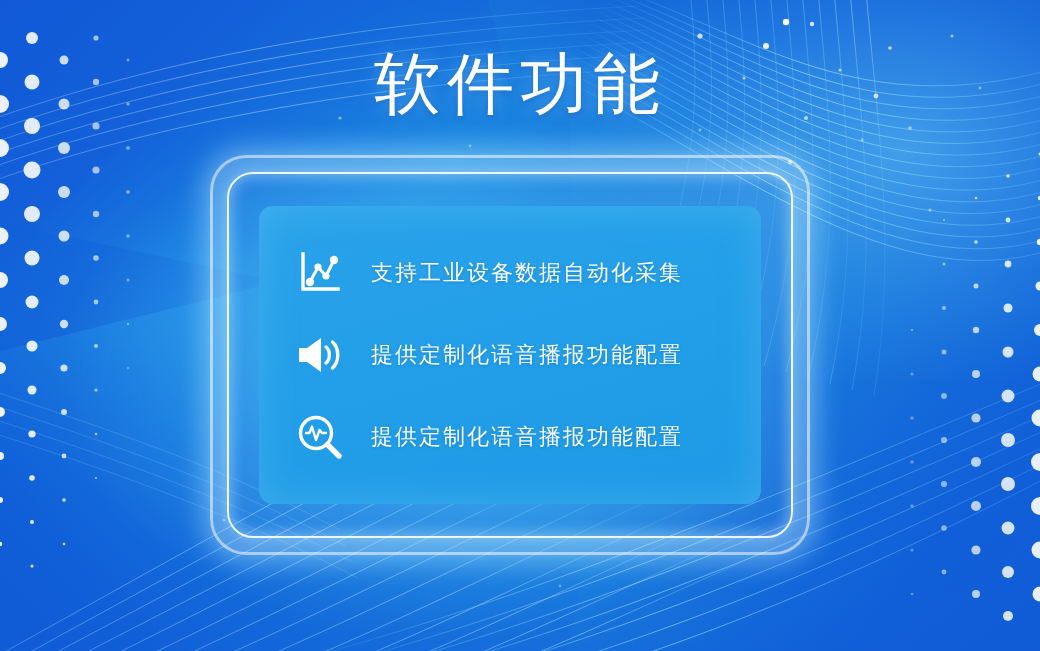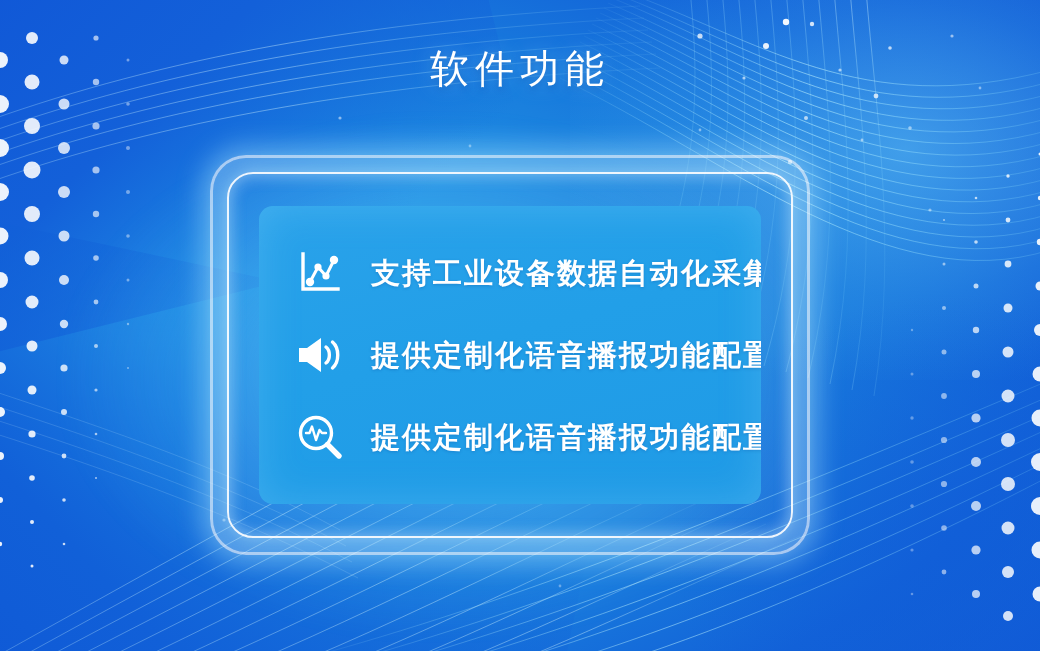--- a/index.html
+++ b/index.html
@@ -72,21 +72,21 @@
 
   .sparkles { position: absolute; inset: 0; pointer-events: none; }
 
   
   .title {
     position: absolute;
     left: 0; right: 0;
     top: 48px;
     text-align: center;
     color: #ffffff;
-    font-size: 39px;
+    font-size: 67px;
     line-height: 1.1;
     letter-spacing: 6px;
     font-weight: 400;
     text-shadow: 0 0 18px rgba(110,205,255,0.65), 0 2px 6px rgba(8,60,150,0.45);
     white-space: nowrap;
   }
 
   
   .panel-outer {
     position: absolute;
@@ -137,26 +137,25 @@
     width: 46px;
     height: 46px;
     flex: 0 0 46px;
     display: flex;
     align-items: center;
     justify-content: center;
   }
   .feature-icon svg { display: block; overflow: visible; }
   .feature-text {
     color: #ffffff;
-    font-size: 29px;
+    font-size: 22px;
     letter-spacing: 2px;
     line-height: 1.2;
     white-space: nowrap;
     text-shadow: 0 1px 3px rgba(10,70,150,0.28);
-    font-weight: bold;
   }
 </style>
 </head>
 <body>
 
 <div class="stage">
 
   <div class="bg-base"></div>
   <div class="bg-corner-tl"></div>
   <div class="bg-corner-bl"></div>

